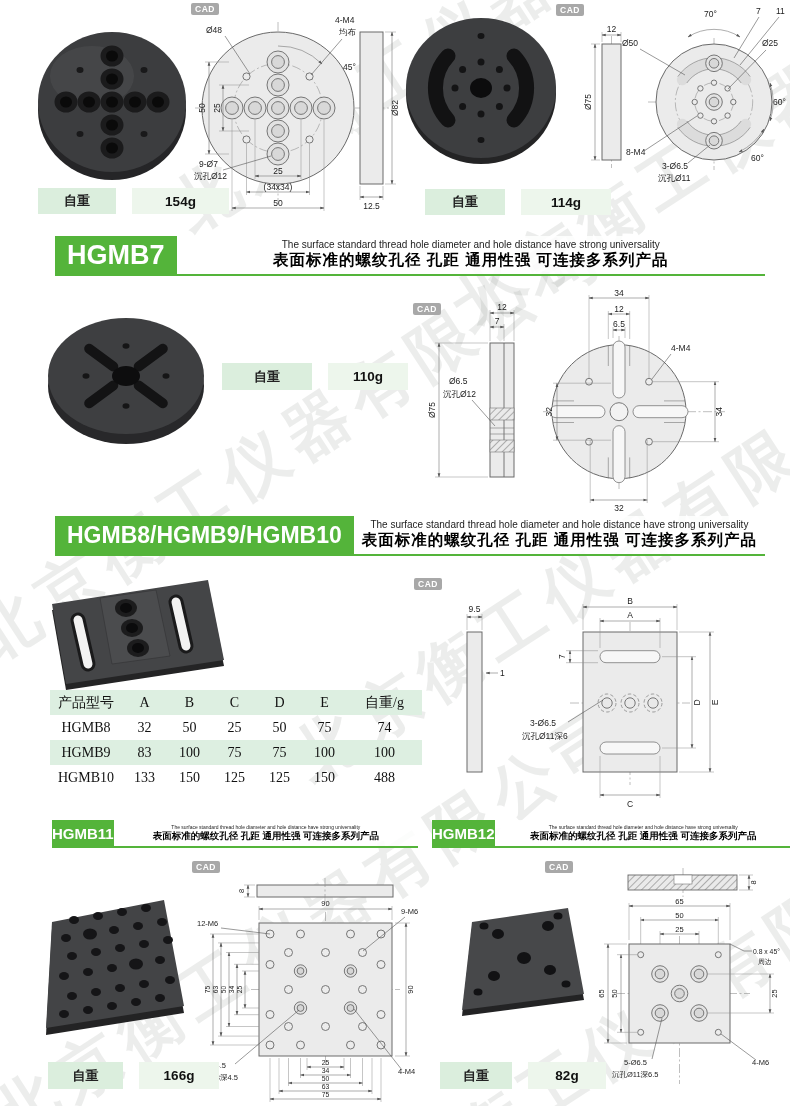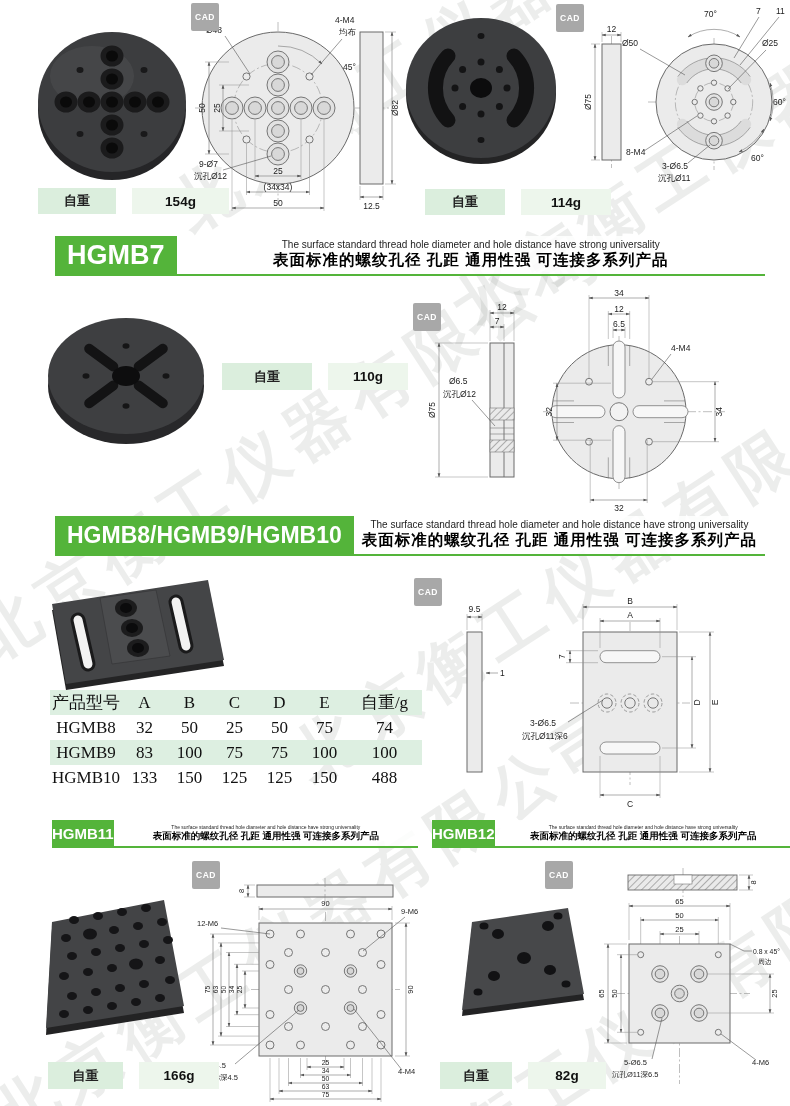--- a/index.html
+++ b/index.html
@@ -2,41 +2,41 @@
 <html><head>
 <meta charset="utf-8">
 <style>
   html,body{margin:0;padding:0;background:#fff;}
   .page{position:relative;width:790px;height:1106px;background:#fff;overflow:hidden;
         font-family:"Liberation Sans",sans-serif;}
   .wm{position:absolute;font-family:"Liberation Serif",serif;font-size:64px;font-weight:bold;
       letter-spacing:10px;color:rgba(125,135,130,0.15);transform:rotate(-33deg);
       white-space:nowrap;pointer-events:none;z-index:1;}
   .cad{position:absolute;background:#a8a8a8;color:#fff;font-size:8.5px;font-weight:bold;
-       padding:9px 4px;border-radius:2px;letter-spacing:.5px;z-index:5;}
+       padding:1px 4px;border-radius:2px;letter-spacing:.5px;z-index:5;}
   .wbar{position:absolute;display:flex;height:26px;z-index:4;gap:16px;}
   .wbar .wl{background:#dbeedd;color:#222;font-weight:bold;font-size:13px;
             display:flex;align-items:center;justify-content:center;}
   .wbar .wv{background:#edf6ec;color:#111;font-weight:bold;font-size:13.5px;
             display:flex;align-items:center;justify-content:center;}
   .hdr{position:absolute;display:flex;align-items:stretch;border-bottom:2.5px solid #54b43a;z-index:4;background:rgba(255,255,255,.85);}
   .hdr .hbox{background:#54b43a;color:#fff;font-weight:bold;display:flex;align-items:center;justify-content:center;white-space:nowrap;}
   .hdr .hsub{display:flex;flex-direction:column;align-items:center;justify-content:center;flex:1;}
   .hdr .en{font-weight:normal;color:#1c1c1c;white-space:nowrap;text-align:right;}
   .hdr .zh{font-weight:bold;color:#000;white-space:nowrap;}
   .hdr-lg{height:38px;}
   .hdr-lg .hbox{font-size:27px;padding:0 12px;}
   .hdr-lg .en{font-size:10px;}
   .hdr-lg .zh{font-size:15.5px;letter-spacing:1px;}
   .hdr-sm{height:26px;border-bottom-width:2px;}
   .hdr-sm .hbox{font-size:15px;padding:0 0;}
   .hdr-sm .en{font-size:5px;}
   .hdr-sm .zh{font-size:9.5px;}
   table.spec{position:absolute;border-collapse:collapse;font-family:"Liberation Serif",serif;
-             font-size:17px;color:#111;text-align:center;z-index:4;}
+             font-size:14px;color:#111;text-align:center;z-index:4;}
   table.spec th{font-weight:normal;}
   table.spec tr{height:25px;}
   table.spec tr:nth-child(odd){background:#ddefe1;}
   svg.draw,svg.photo{position:absolute;z-index:3;overflow:visible;}
   svg text{font-family:"Liberation Sans",sans-serif;fill:#1c1c1c;}
   .t8{font-size:8.5px;} .t7{font-size:7.5px;} .t65{font-size:6.8px;}
   .face{fill:#ebebeb;stroke:#6a6a6a;stroke-width:1;}
   .ol{stroke:#6a6a6a;stroke-width:.9;}
   .dm{stroke:#777;stroke-width:.6;fill:none;}
   .ex{stroke:#8c8c8c;stroke-width:.5;}

